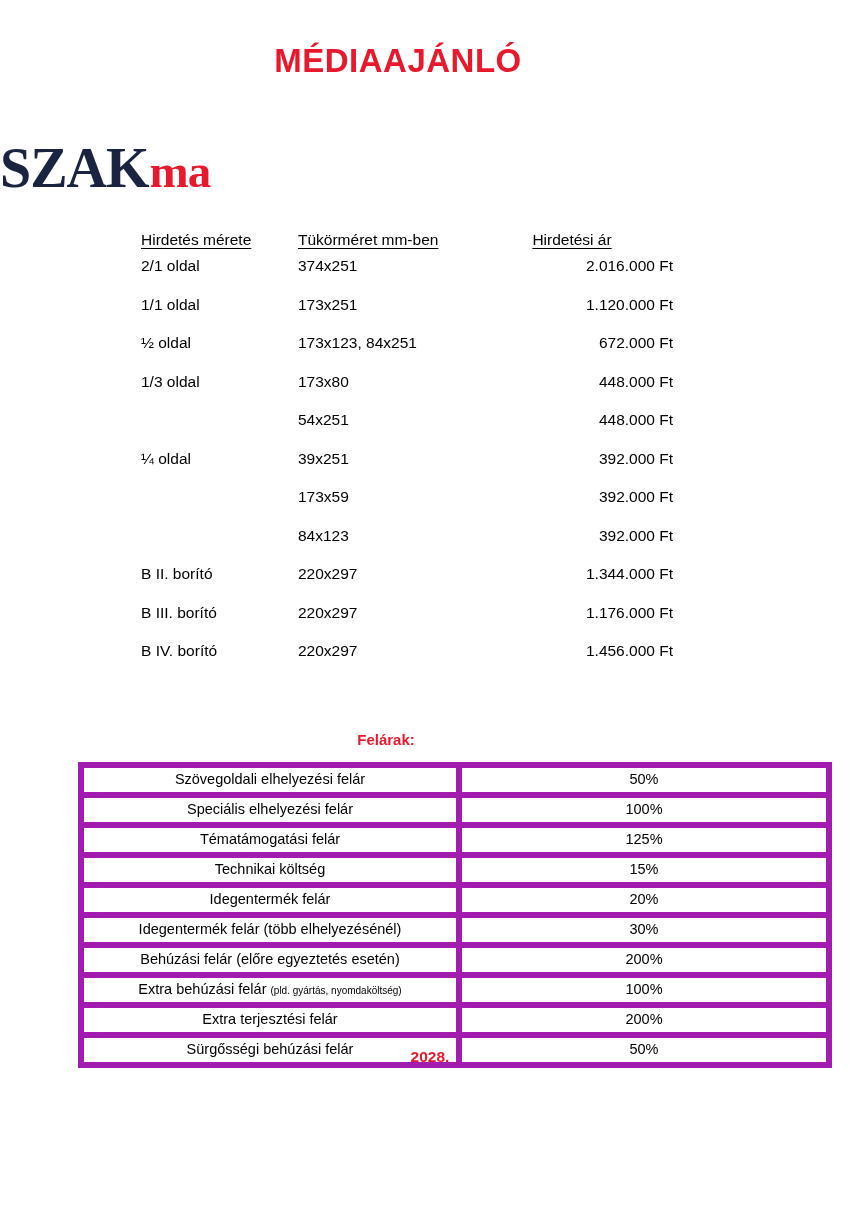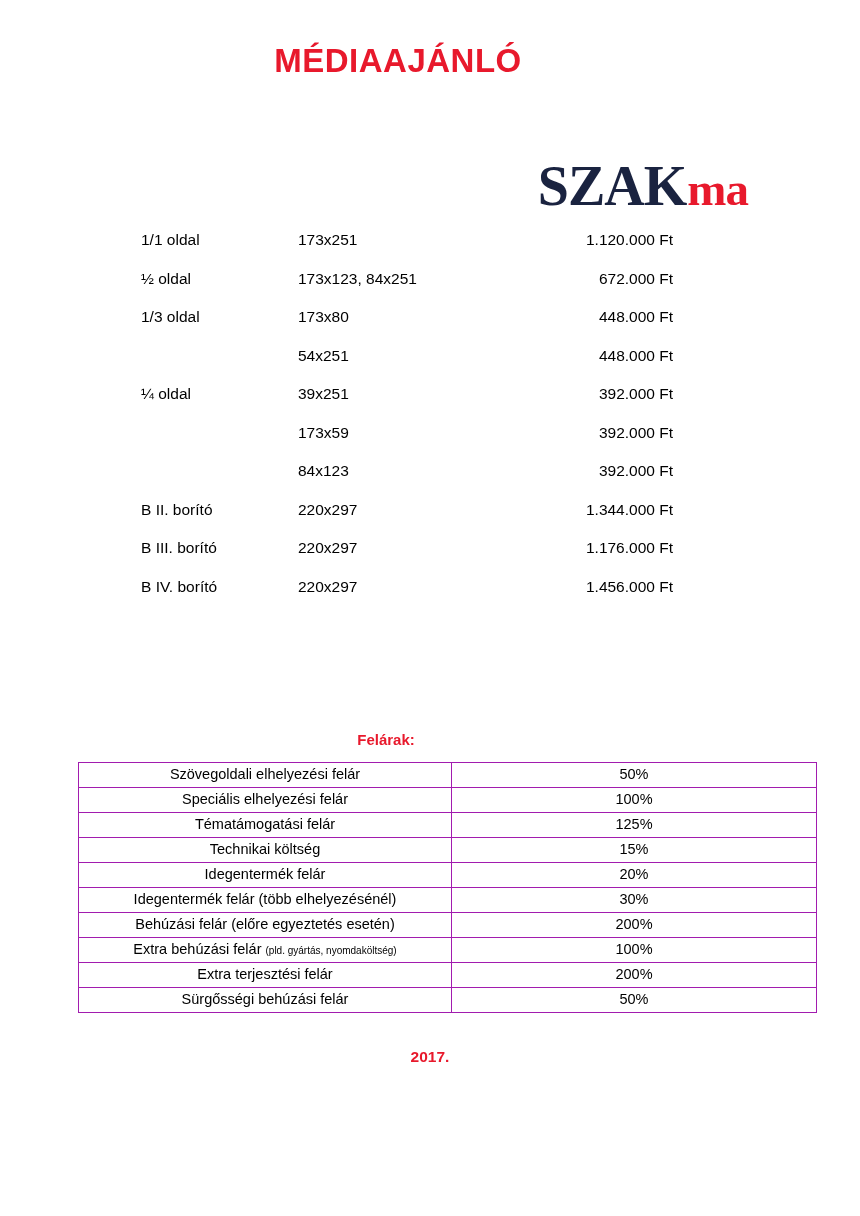--- a/index.html
+++ b/index.html
@@ -25,24 +25,24 @@
     text-align: center;
     font-size: 33px;
     font-weight: bold;
     color: #e8192c;
     letter-spacing: 0.5px;
   }
 
   
   .logo {
     position: absolute;
-    top: 158px;
+    top: 140px;
     left: 0;
     width: 748px;
-    text-align: right;
+    text-align: left;
     line-height: 1;
     white-space: nowrap;
   }
   .logo-szak {
     font-family: "Liberation Serif", serif;
     font-size: 56px;
     font-weight: bold;
     color: #1a2340;
     letter-spacing: -1px;
   }
@@ -116,21 +116,21 @@
   
   .fee-table {
     position: absolute;
     top: 762px;
     left: 78px;
     width: 722px;
     border-collapse: collapse;
     table-layout: fixed;
   }
   .fee-table td {
-    border: 1px solid #a21caf;
+    border: 6px solid #a21caf;
     height: 24px;
     font-size: 14.5px;
     text-align: center;
     vertical-align: middle;
     padding: 0 4px;
     line-height: 1.1;
   }
   .fee-table td.fee-label { width: 364px; }
   .fee-table td.fee-value { width: 356px; }
   .fee-note {
@@ -156,21 +156,31 @@
 </head>
 <body>
 
 <div class="doc-title">MÉDIAAJÁNLÓ</div>
 
 <div class="logo">
   <span class="logo-szak">SZAK</span><span class="logo-ma">ma</span>
 </div>
 
 <div class="rate-block">
-
+  <div class="rate-head-row">
+    <span class="col-size uline">Hirdetés mérete</span>
+    <span class="col-dims uline">Tükörméret mm-ben</span>
+    <span class="col-price center uline">Hirdetési ár</span>
+  </div>
+
+  <div class="rate-row">
+    <span class="col-size">2/1 oldal</span>
+    <span class="col-dims">374x251</span>
+    <span class="col-price">2.016.000 Ft</span>
+  </div>
   <div class="rate-row">
     <span class="col-size">1/1 oldal</span>
     <span class="col-dims">173x251</span>
     <span class="col-price">1.120.000 Ft</span>
   </div>
   <div class="rate-row">
     <span class="col-size">½ oldal</span>
     <span class="col-dims">173x123, 84x251</span>
     <span class="col-price">672.000 Ft</span>
   </div>
@@ -257,14 +267,14 @@
       <td class="fee-value">200%</td>
     </tr>
     <tr>
       <td class="fee-label">Sürgősségi behúzási felár</td>
       <td class="fee-value">50%</td>
     </tr>
   </tbody>
 </table>
 
 <div class="footer">
-  <div class="year">2017.</div>
+  <div class="year">2028.</div>
 </div>
 
 </body></html>

